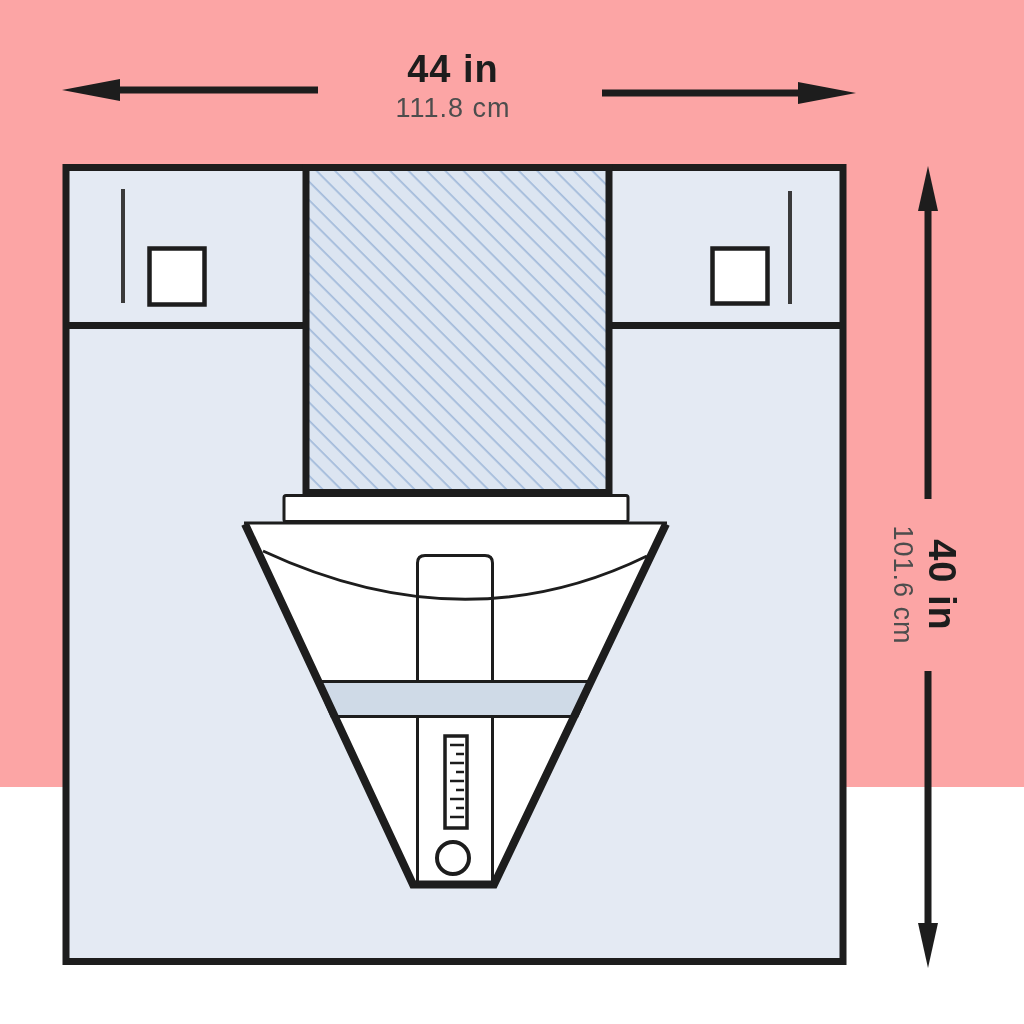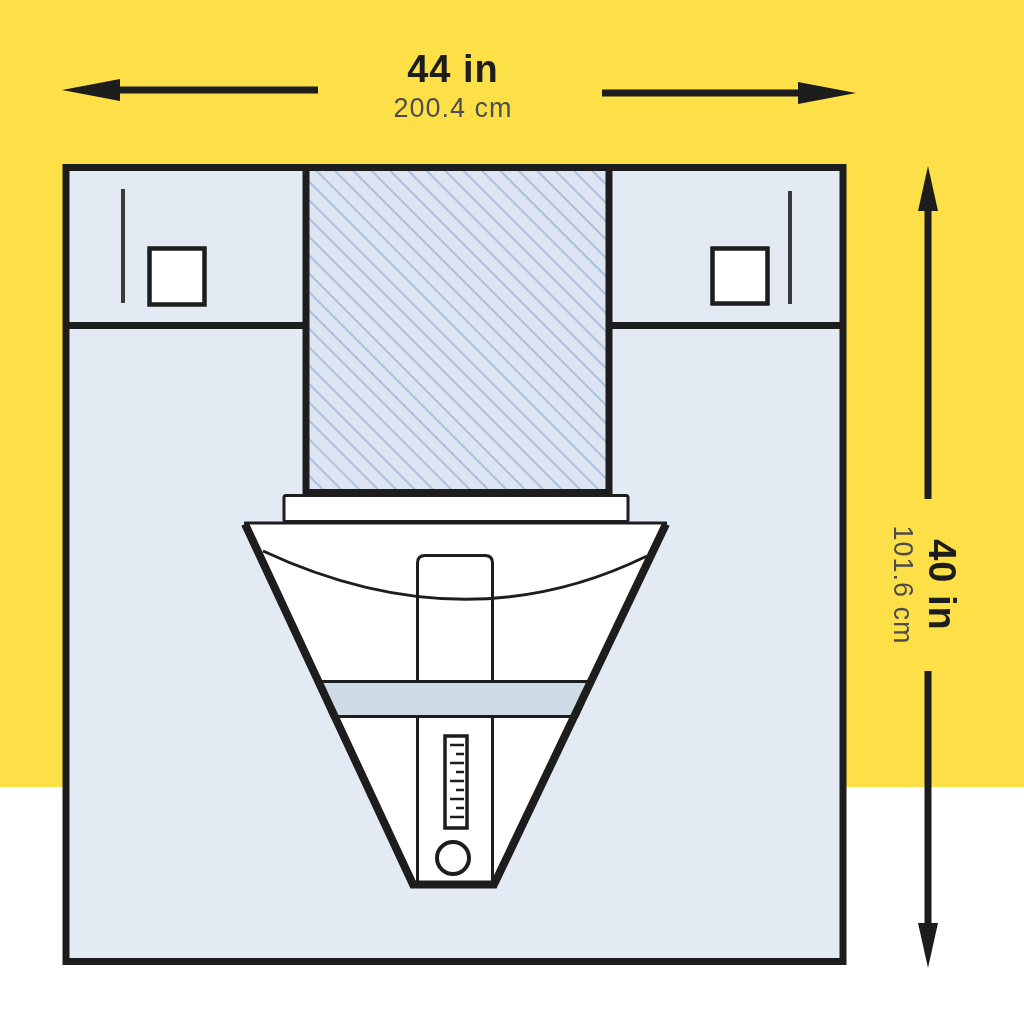--- a/index.html
+++ b/index.html
@@ -7,21 +7,21 @@
     --drape-fill:#e4eaf3;
     --fenestration-fill:#dce5f1;
     --hatch-line:#a3bbdb;
     --band-fill:#cfdae7;
     --metric-text:#4d4d4d;
     --white:#ffffff;
   }
   *{margin:0;padding:0;box-sizing:border-box;}
   html,body{width:1024px;height:1024px;background:#fff;overflow:hidden;}
   body{font-family:"Liberation Sans","DejaVu Sans",sans-serif;}
-  .canvas{position:relative;width:1024px;height:787px;background:#fde047;}
+  .canvas{position:relative;width:1024px;height:787px;background:#fca5a5;}
   .canvas svg{position:absolute;left:0;top:0;}
 
   
   .ln{stroke:var(--line);fill:none;}
   .fill-white{fill:var(--white);}
   .fill-drape{fill:var(--drape-fill);}
   .fill-band{fill:var(--band-fill);}
   .arrowhead{fill:var(--line);stroke:none;}
   .foldline{stroke:#3a3a3a;fill:none;}
 
@@ -99,21 +99,21 @@
         <line class="ln" x1="464" y1="808" x2="456" y2="808" stroke-width="2.5"></line>
         <line class="ln" x1="464" y1="817" x2="450" y2="817" stroke-width="2.5"></line>
       </g>
 
       <circle class="fill-white ln" cx="453" cy="858" r="16" stroke-width="4"></circle>
     </g>
   </svg>
 
   <div class="dim-label width-label">
     <div class="imperial">44 in</div>
-    <div class="metric">200.4 cm</div>
+    <div class="metric">111.8 cm</div>
   </div>
 
   <div class="dim-label height-label">
     <div class="imperial">40 in</div>
     <div class="metric">101.6 cm</div>
   </div>
 
 </div>
 
 </body></html>

